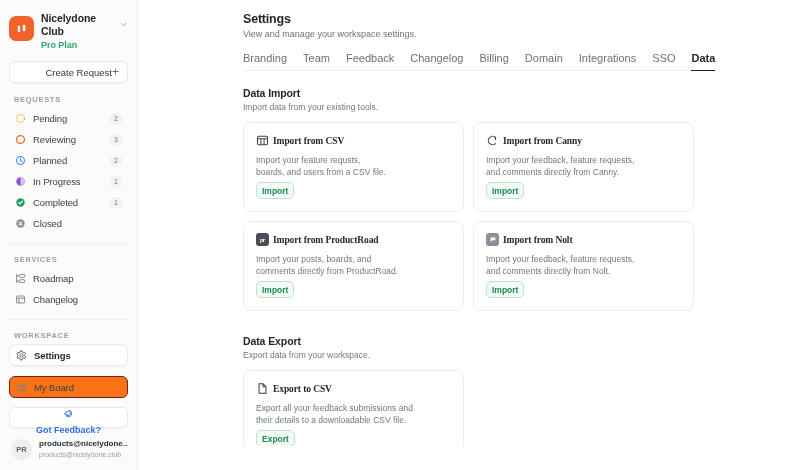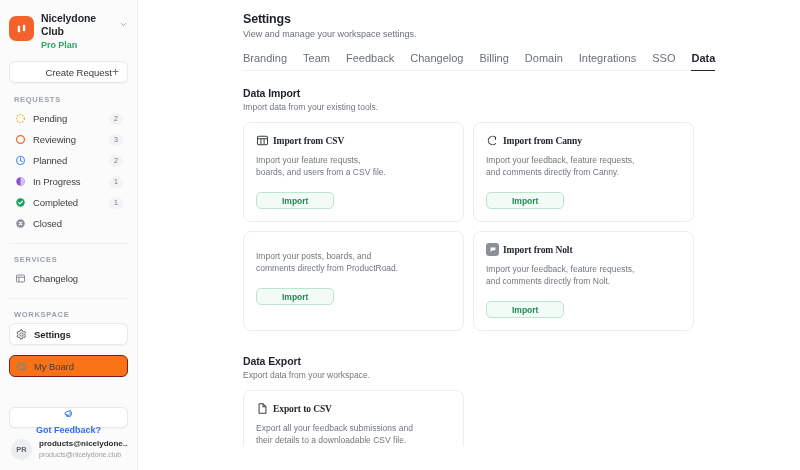--- a/index.html
+++ b/index.html
@@ -165,22 +165,22 @@
     background: #fff;
     padding: 11px 12px 12px 12px;
     min-height: 82px;
   }
   .card-head { display: flex; align-items: center; gap: 4px; font-family: Liberation Serif, serif; }
   .card-ico { width: 13px; height: 13px; flex: 0 0 13px; display: flex; align-items: center; justify-content: center; }
   .card-title { font-size: 9.5px; font-weight: bold; color: #1f2328; letter-spacing: -0.1px; }
   .card-desc { font-size: 8.5px; color: #72777d; line-height: 12px; margin-top: 7px; }
   .pill-btn {
     display: inline-flex; align-items: center; justify-content: center;
-    height: 17px; padding: 0 25px;
-    margin-top: 14px;
+    height: 17px; padding: 0 5px;
+    margin-top: 4px;
     border: 1px solid #bfe3cd;
     background: #f3fbf6;
     border-radius: 5px;
     font-size: 8.5px; font-weight: bold; color: #1f8a52;
     cursor: pointer;
   }
   .pr-box {
     width: 13px; height: 13px; border-radius: 3px;
     background: #4a4f55; color: #fff;
     font-size: 5.5px; font-weight: bold;
@@ -294,20 +294,30 @@
         </span>
         <span class="lbl">Closed</span>
       </div>
     </div>
 
     <div class="divider"></div>
     <div style="height:11px"></div>
     <div class="section-label">SERVICES</div>
 
     <div class="nav-list" style="margin-top:4px">
+      <div class="nav-item">
+        <span class="ico">
+          <svg width="11" height="11" viewBox="0 0 12 12">
+              <rect x="5" y="1.6" width="5.6" height="3.1" rx="0.8" fill="none" stroke="#7b8188" stroke-width="1"></rect>
+              <rect x="5" y="7.3" width="5.6" height="3.1" rx="0.8" fill="none" stroke="#7b8188" stroke-width="1"></rect>
+              <path d="M1.8 1.6v8.8M1.8 3.2h2.8M1.8 8.9h2.8" stroke="#7b8188" stroke-width="1" fill="none" stroke-linecap="round"></path>
+            </svg>
+        </span>
+        <span class="lbl">Roadmap</span>
+      </div>
       <div class="nav-item">
         <span class="ico">
           <svg width="11" height="11" viewBox="0 0 12 12">
               <rect x="1.6" y="2.2" width="8.8" height="7.6" rx="1.1" fill="none" stroke="#7b8188" stroke-width="1"></rect>
               <path d="M1.6 4.6h8.8M4.2 4.6v5.2" stroke="#7b8188" stroke-width="1"></path>
             </svg>
         </span>
         <span class="lbl">Changelog</span>
       </div>
     </div>
@@ -413,20 +423,26 @@
             <span class="card-title">Import from Canny</span>
           </div>
           <div class="card-desc">
             <span>Import your feedback, feature requests,</span><br>
             <span>and comments directly from Canny.</span>
           </div>
           <div class="pill-btn">Import</div>
         </div>
 
         <div class="card">
+          <div class="card-head">
+            <span class="card-ico">
+              <span class="pr-box">pr</span>
+            </span>
+            <span class="card-title">Import from ProductRoad</span>
+          </div>
           <div class="card-desc">
             <span>Import your posts, boards, and</span><br>
             <span>comments directly from ProductRoad.</span>
           </div>
           <div class="pill-btn">Import</div>
         </div>
 
         <div class="card">
           <div class="card-head">
             <span class="card-ico">

